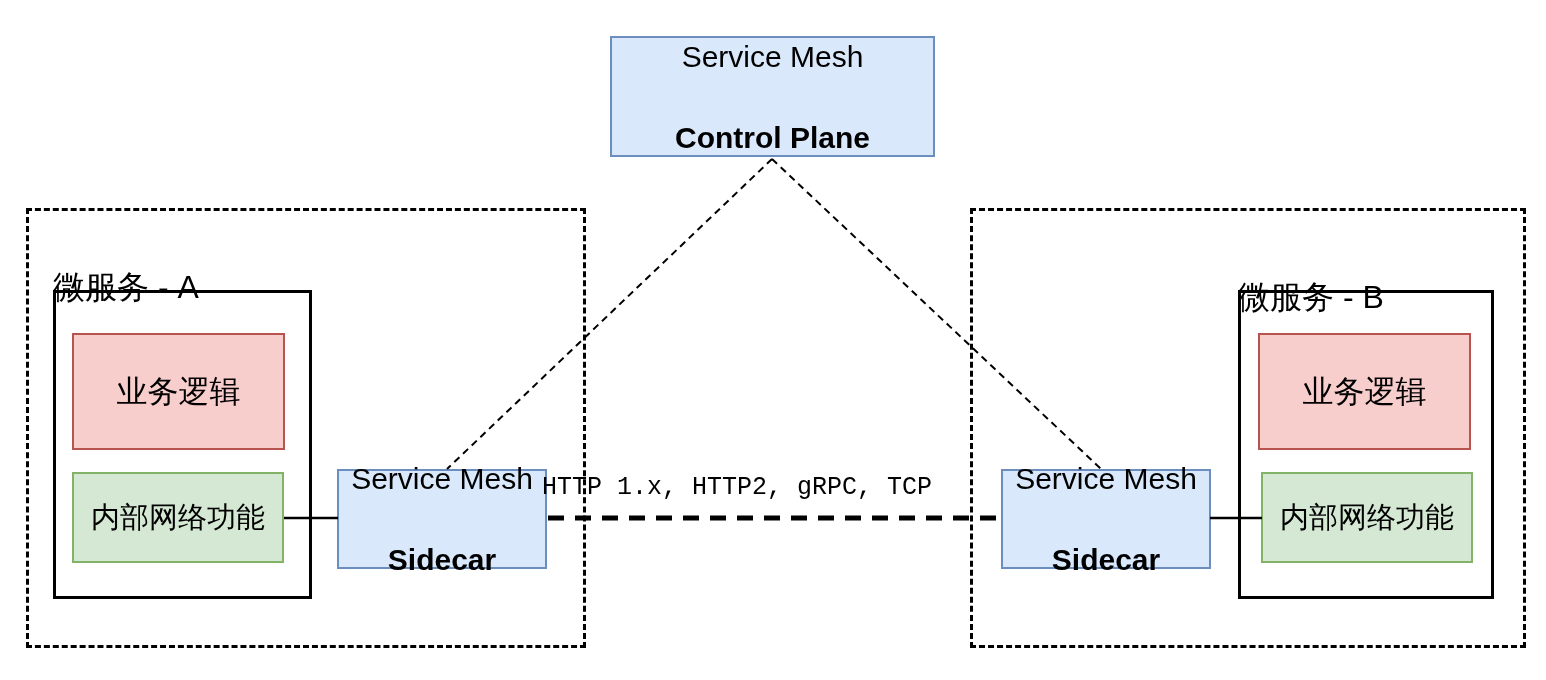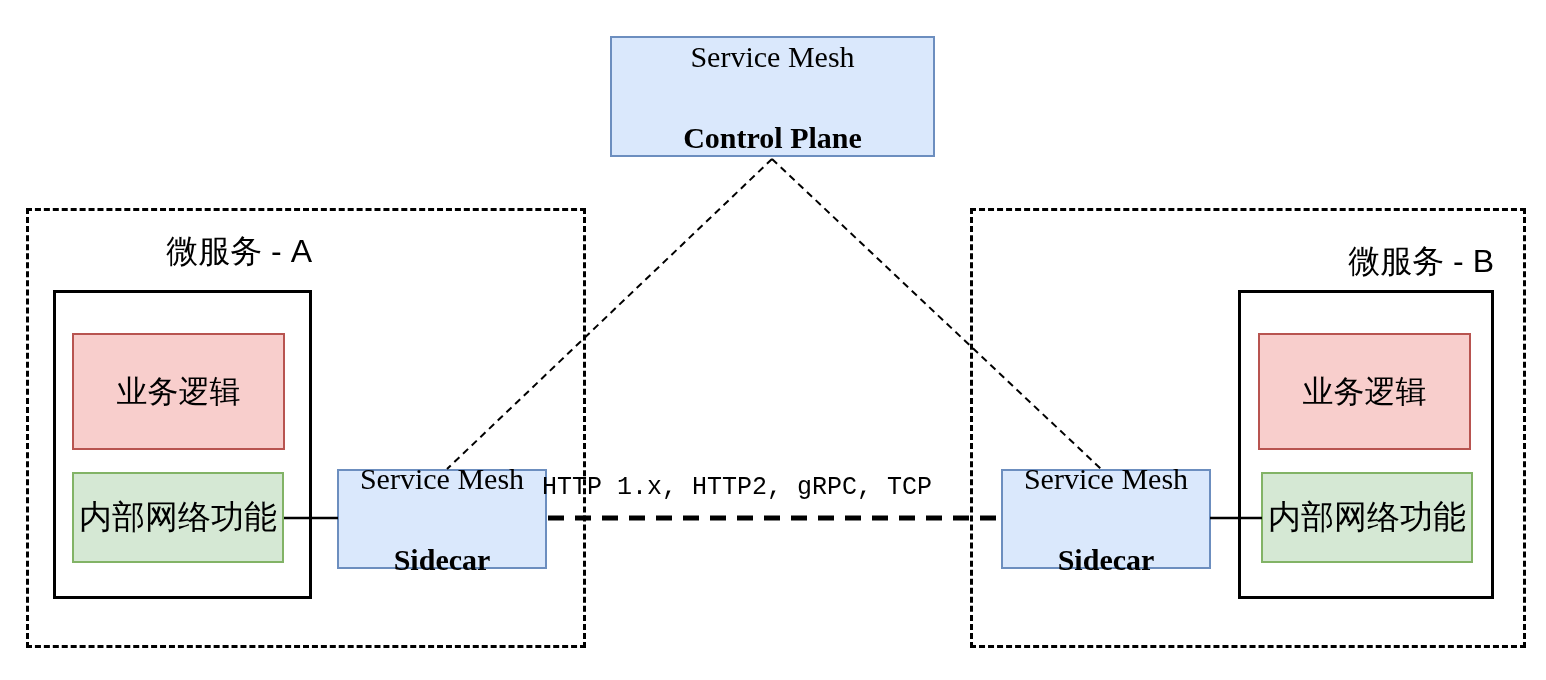--- a/index.html
+++ b/index.html
@@ -21,44 +21,44 @@
   
   .blue-box {
     background: #dae8fc;
     border: 2px solid #6c8ebf;
     display: flex;
     flex-direction: column;
     align-items: center;
     justify-content: center;
     text-align: center;
     z-index: 2;
-    font-family: Liberation Serif, serif;
   }
   .blue-box .ln1 { font-size: 30px; font-weight: 400; line-height: 39px; }
   .blue-box .ln2 { font-size: 30px; font-weight: 700; line-height: 39px; margin-top: 42px; }
 
   .control-plane { left: 610px; top: 36px; width: 325px; height: 121px; }
   .sidecar-a     { left: 337px; top: 469px; width: 210px; height: 100px; }
   .sidecar-b     { left: 1001px; top: 469px; width: 210px; height: 100px; }
 
   
   .dashed-box {
     border: 3px dashed #000000;
     background: transparent;
     z-index: 1;
   }
   .dashed-a { left: 26px;  top: 208px; width: 560px; height: 440px; }
   .dashed-b { left: 970px; top: 208px; width: 556px; height: 440px; }
 
   .ms-title {
     font-size: 32px;
     font-weight: 400;
-    text-align: right;
+    text-align: left;
     z-index: 2;
     white-space: nowrap;
+    margin-top: 36px;
   }
   .title-a { left: 53px;   top: 230px; width: 259px; }
   .title-b { left: 1238px; top: 240px; width: 256px; }
 
   
   .inner-box {
     border: 3px solid #000000;
     background: #ffffff;
     z-index: 1;
   }
@@ -67,21 +67,21 @@
 
   
   .fn-box {
     display: flex;
     align-items: center;
     justify-content: center;
     text-align: center;
     z-index: 2;
   }
   .red-box   { background: #f8cecc; border: 2.5px solid #b85450; font-size: 31px; }
-  .green-box { background: #d5e8d4; border: 2.5px solid #82b366; font-size: 33px; }
+  .green-box { background: #d5e8d4; border: 2.5px solid #82b366; font-size: 29px; }
   .red-a   { left: 72px;   top: 333px; width: 213px; height: 117px; }
   .green-a { left: 72px;   top: 472px; width: 212px; height: 91px; }
   .red-b   { left: 1258px; top: 333px; width: 213px; height: 117px; }
   .green-b { left: 1261px; top: 472px; width: 212px; height: 91px; }
 
   
   .conn-label {
     left: 537px; top: 473px; width: 400px;
     font-size: 25px;
     text-align: center;

